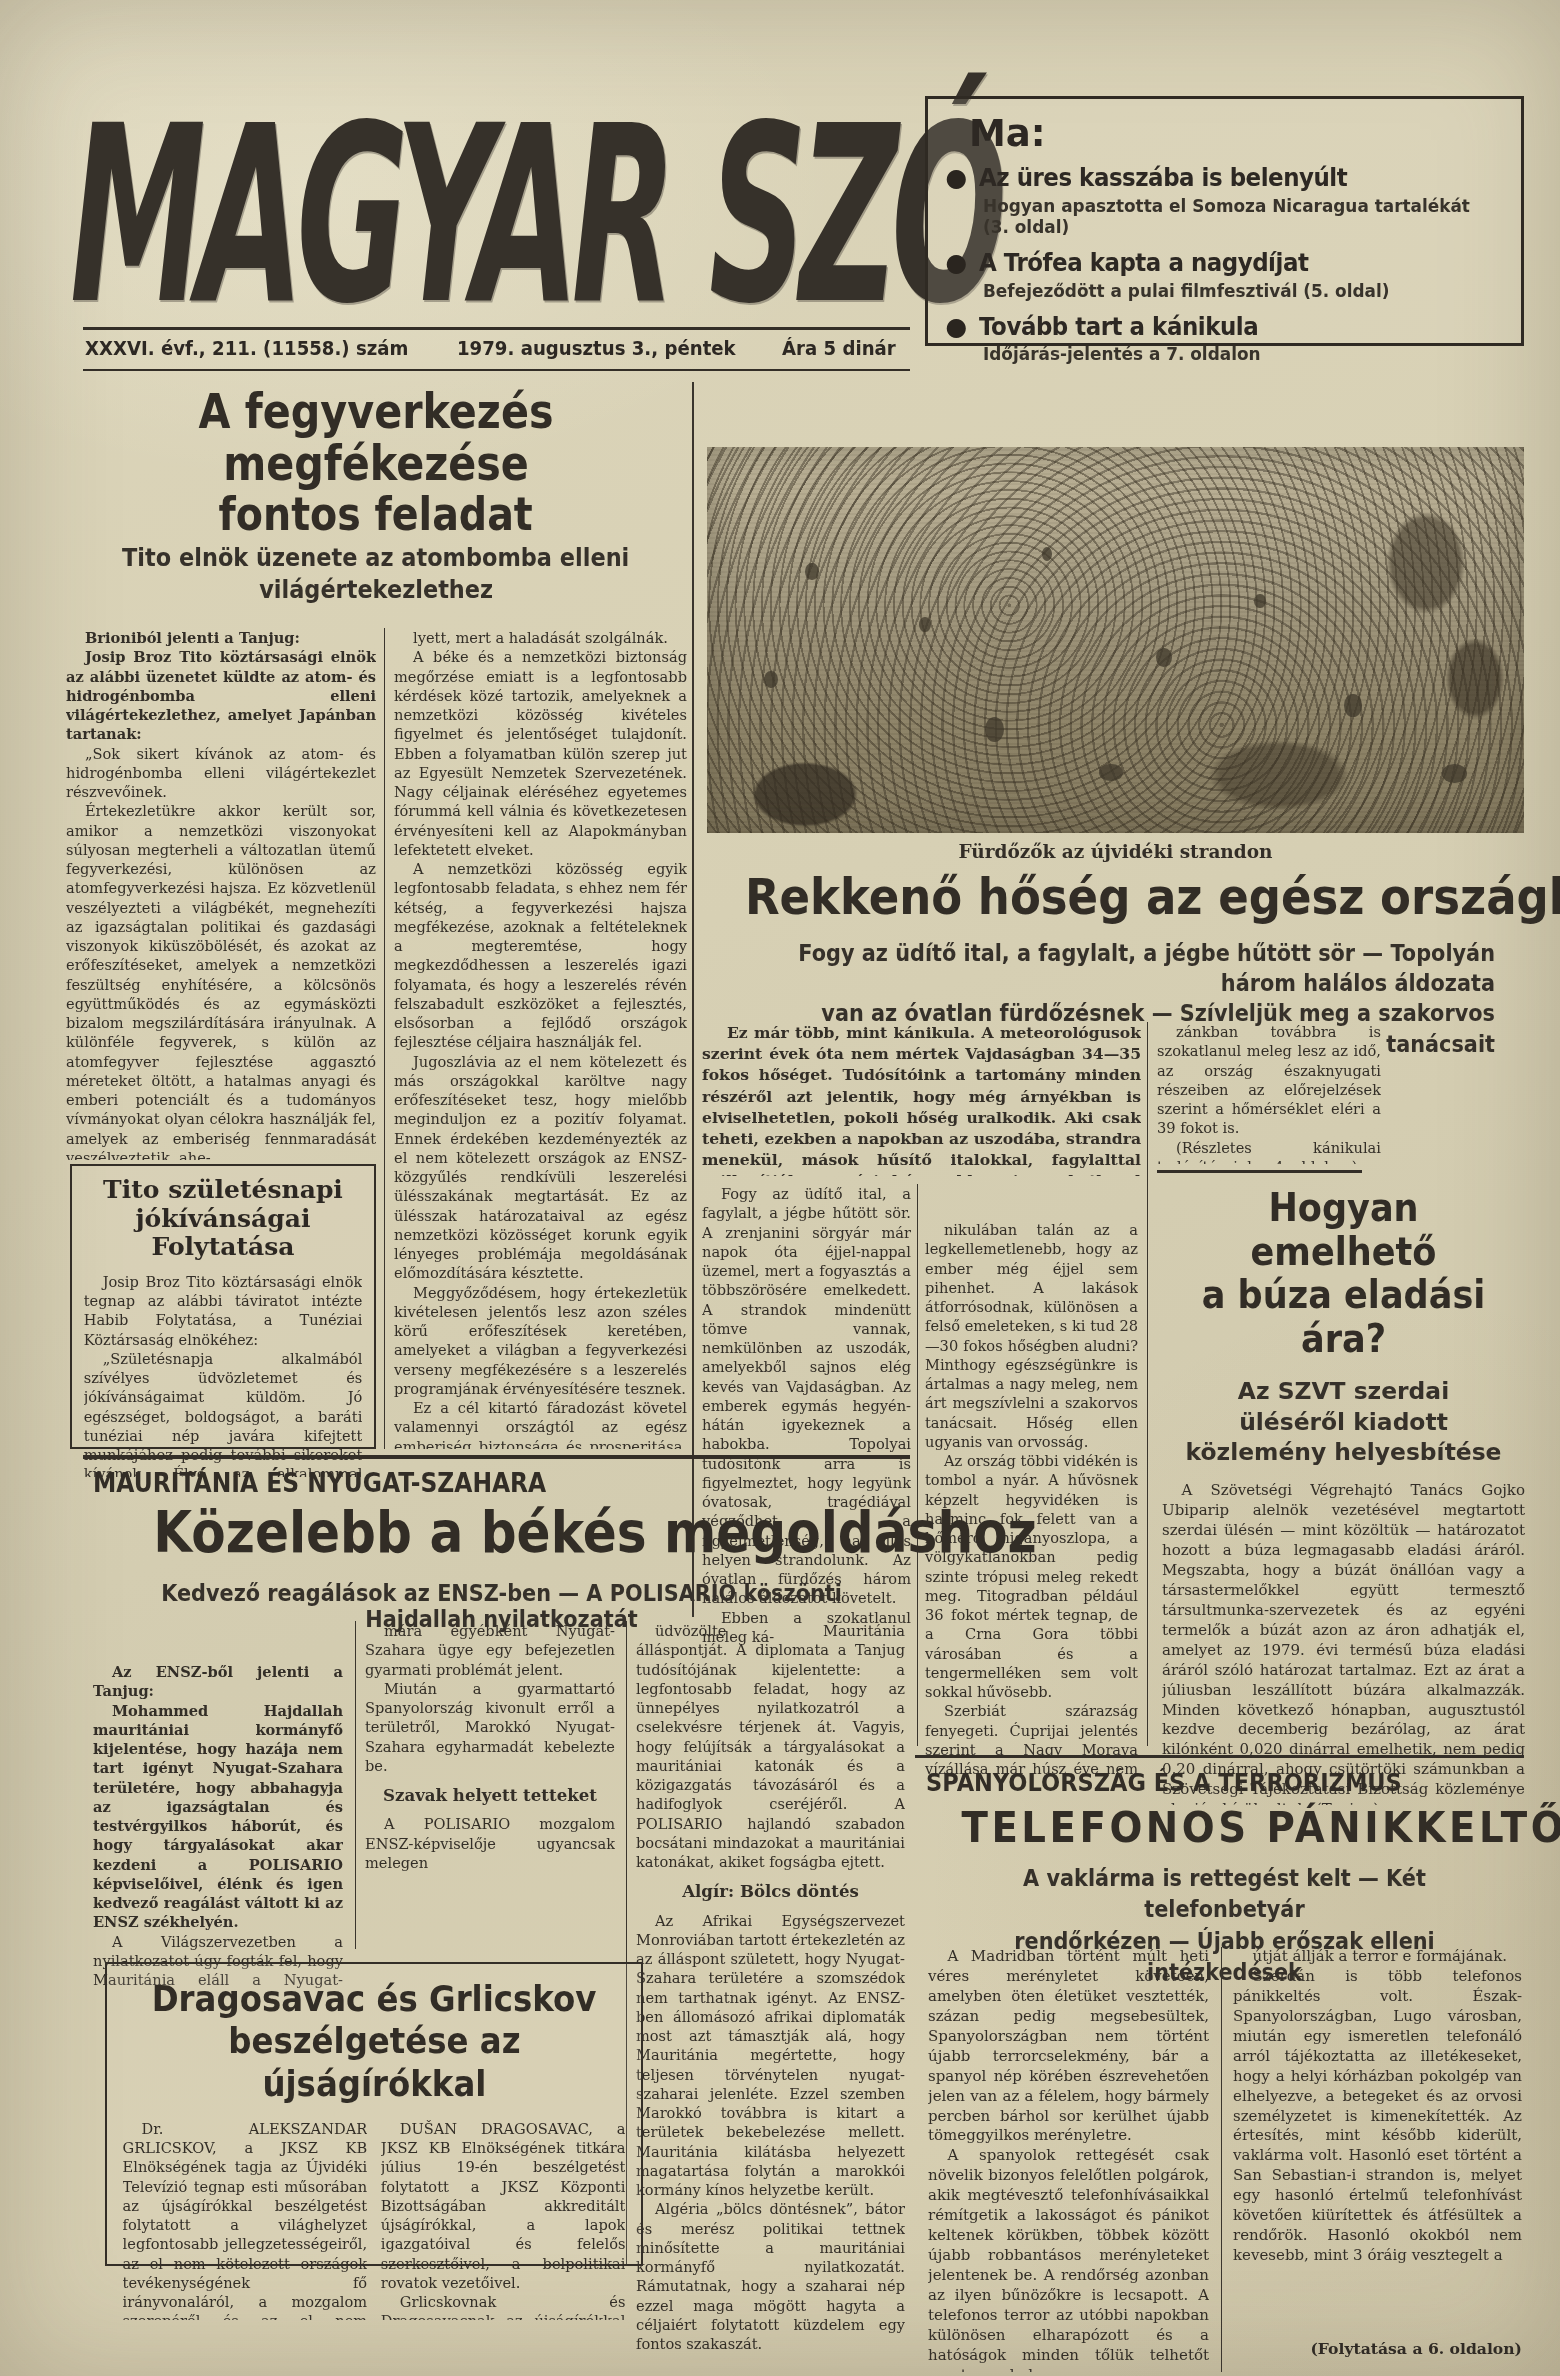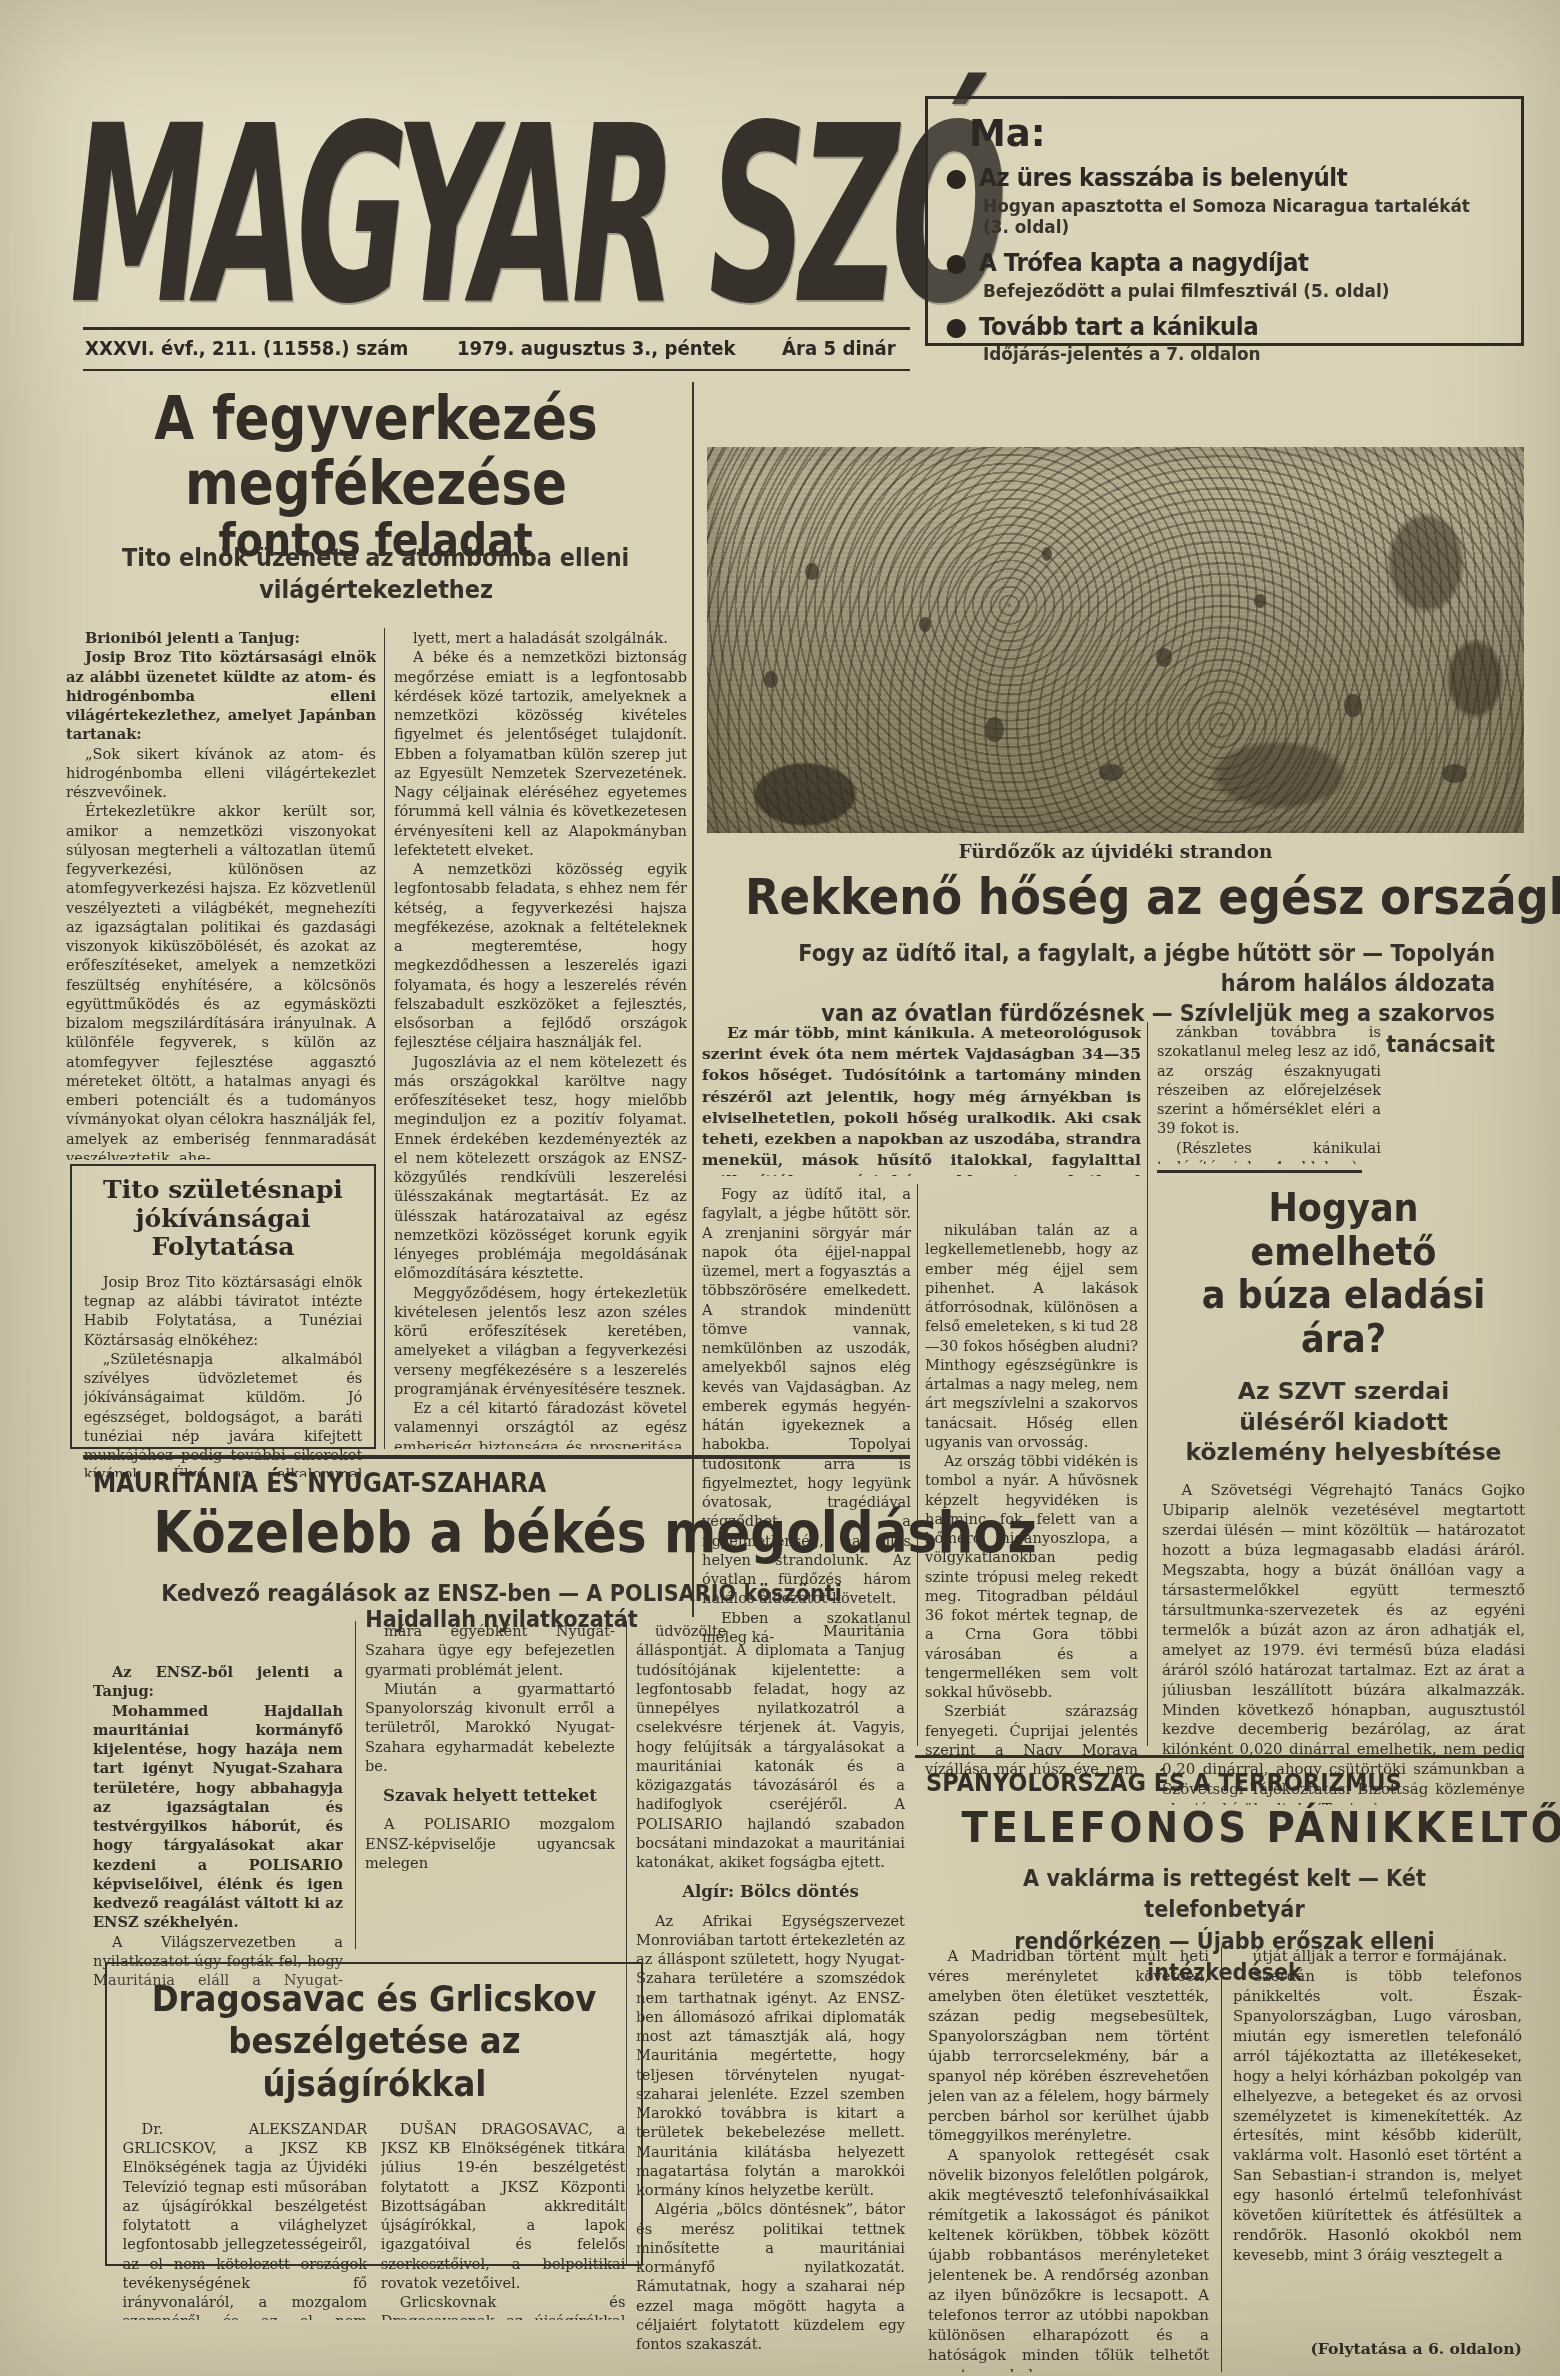--- a/index.html
+++ b/index.html
@@ -114,21 +114,21 @@
 
   <div class="abs dateline" style="left:83px;top:327px;width:827px;">
     <span>XXXVI. évf., 211. (11558.) szám</span>
     <span>1979. augusztus 3., péntek</span>
     <span>Ára 5 dinár</span>
   </div>
 
   <div class="abs rule-v" style="left:692px;top:382px;height:1235px;width:2px;"></div>
 
   <div class="abs center" style="left:60px;top:386px;width:632px;">
-    <div class="hl" style="font-size:60px;"><span class="cond" style="transform:scaleX(.86);">A fegyverkezés megfékezése</span></div>
+    <div class="hl" style="font-size:48px;"><span class="cond" style="transform:scaleX(.86);">A fegyverkezés megfékezése</span></div>
     <div class="hl" style="font-size:46px;"><span class="cond" style="transform:scaleX(.86);">fontos feladat</span></div>
   </div>
   <div class="abs center" style="left:60px;top:542px;width:632px;">
     <div class="deck" style="font-size:24.4px;line-height:1.3;"><span class="cond" style="transform:scaleX(.92);">Tito elnök üzenete az atombomba elleni</span></div>
     <div class="deck" style="font-size:24.4px;line-height:1.3;"><span class="cond" style="transform:scaleX(.92);">világértekezlethez</span></div>
   </div>
   <div class="abs body t15" style="left:66px;top:628px;width:310px;height:532px;">
     <p class="bold">Brioniból jelenti a Tanjug:</p>
     <p class="bold">Josip Broz Tito köztársasági elnök az alábbi üzenetet küldte az atom- és hidrogénbomba elleni világértekezlethez, amelyet Japánban tartanak:</p>
     <div>

